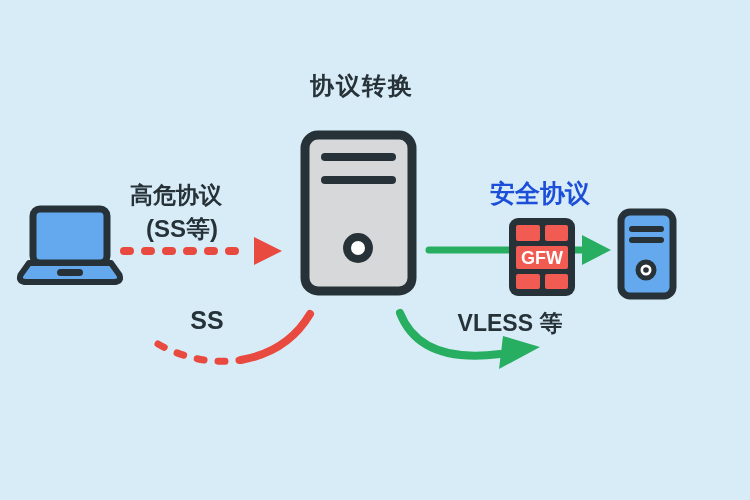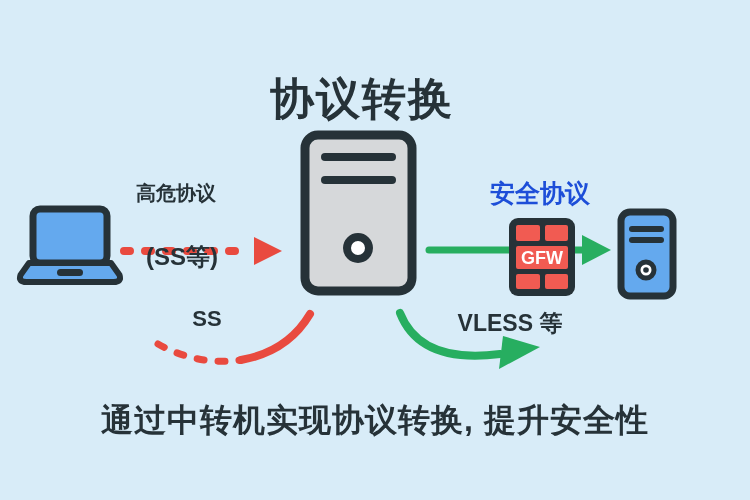--- a/index.html
+++ b/index.html
@@ -8,24 +8,24 @@
     background:#D8ECF8; color:#263238;
     font-family:"Liberation Sans", sans-serif;
   }
   svg { display:block; }
   .layer { position:absolute; left:0; top:0; }
   .icon { position:absolute; overflow:visible; }
   .label {
     position:absolute; transform:translateX(-50%);
     font-weight:bold; white-space:nowrap; text-align:center; color:#263238;
   }
-  .title { top:70px; left:362px; font-size:44px; letter-spacing:2px; }
-  .risky-label   { top:180px; left:176px; font-size:20px; }
-  .risky-sublabel{ top:213px; left:182px; font-size:24px;margin-top:28px; }
-  .ss-label      { top:306px; left:207px; font-size:22px; }
+  .title { top:70px; left:362px; font-size:24px; letter-spacing:2px; }
+  .risky-label   { top:180px; left:176px; font-size:23px; }
+  .risky-sublabel{ top:213px; left:182px; font-size:24px; }
+  .ss-label      { top:306px; left:207px; font-size:25px; }
   .safe-label    { top:177px; left:540px; font-size:25px; color:#1d4ed8; }
   .vless-label   { top:308px; left:510px; font-size:23px; }
   .caption { top:399px; left:375px; font-size:32px; letter-spacing:1px; }
   .gfw-text {
     font-family:"Liberation Sans", sans-serif;
     font-weight:bold; font-size:18px; fill:#ffffff;
   }
 </style>
 </head>
 <body>
@@ -88,15 +88,14 @@
 
   <div class="label title">协议转换</div>
 
   <div class="label risky-label">高危协议</div>
   <div class="label risky-sublabel">(SS等)</div>
   <div class="label ss-label">SS</div>
 
   <div class="label safe-label">安全协议</div>
   <div class="label vless-label">VLESS 等</div>
 
-  <div class="label caption">通过中转机实现协议转换, 提升安全性</div>
 
 </div>
 
 </body></html>

